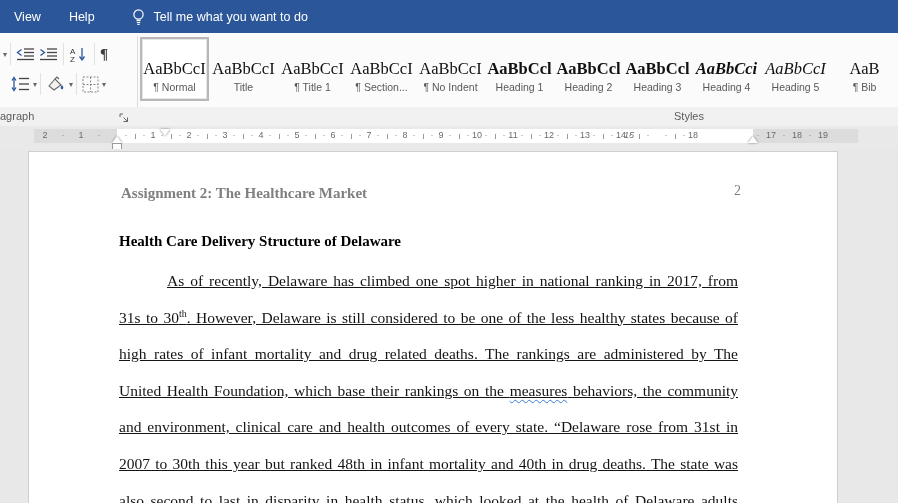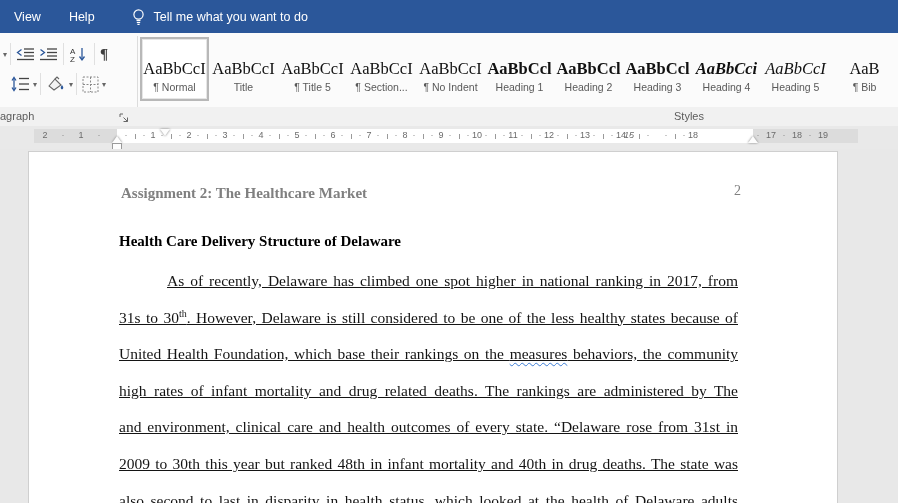--- a/index.html
+++ b/index.html
@@ -156,21 +156,21 @@
         <div class="style-item selected">
           <span class="style-preview">AaBbCcI</span>
           <span class="style-label">¶ Normal</span>
         </div>
         <div class="style-item">
           <span class="style-preview">AaBbCcI</span>
           <span class="style-label">Title</span>
         </div>
         <div class="style-item">
           <span class="style-preview">AaBbCcI</span>
-          <span class="style-label">¶ Title 5</span>
+          <span class="style-label">¶ Title 1</span>
         </div>
         <div class="style-item">
           <span class="style-preview">AaBbCcI</span>
           <span class="style-label">¶ Section...</span>
         </div>
         <div class="style-item">
           <span class="style-preview">AaBbCcI</span>
           <span class="style-label">¶ No Indent</span>
         </div>
         <div class="style-item">
@@ -307,22 +307,22 @@
   </div>
 
   <div class="doc-area">
     <div class="page">
       <div class="doc-header">Assignment 2: The Healthcare Market</div>
       <div class="page-num">2</div>
       <div class="doc-heading">Health Care Delivery Structure of Delaware</div>
       <div class="body-text">
           <div class="bline indented"><span>As of recently, Delaware has climbed one spot higher in national ranking in 2017, from</span></div>
           <div class="bline"><span>31s to 30</span><sup>th</sup><span>.  However, Delaware is still considered to be one of the less healthy states because of</span></div>
+          <div class="bline"><span>high rates of infant mortality and drug related deaths. The rankings are administered by The</span></div>
           <div class="bline"><span>United Health Foundation, which base their rankings on the </span><span class="grammar">measures</span><span> behaviors, the community</span></div>
-          <div class="bline"><span>high rates of infant mortality and drug related deaths. The rankings are administered by The</span></div>
           <div class="bline"><span>and environment, clinical care and health outcomes of every state. “Delaware rose from 31st in</span></div>
-          <div class="bline"><span>2009 to 30th this year but ranked 48th in infant mortality and 40th in drug deaths. The state was</span></div>
+          <div class="bline"><span>2007 to 30th this year but ranked 48th in infant mortality and 40th in drug deaths. The state was</span></div>
           <div class="bline"><span>also second to last in disparity in health status, which looked at the health of Delaware adults</span></div>
         </div>
     </div>
   </div>
 
 </div>
 
 </body></html>

